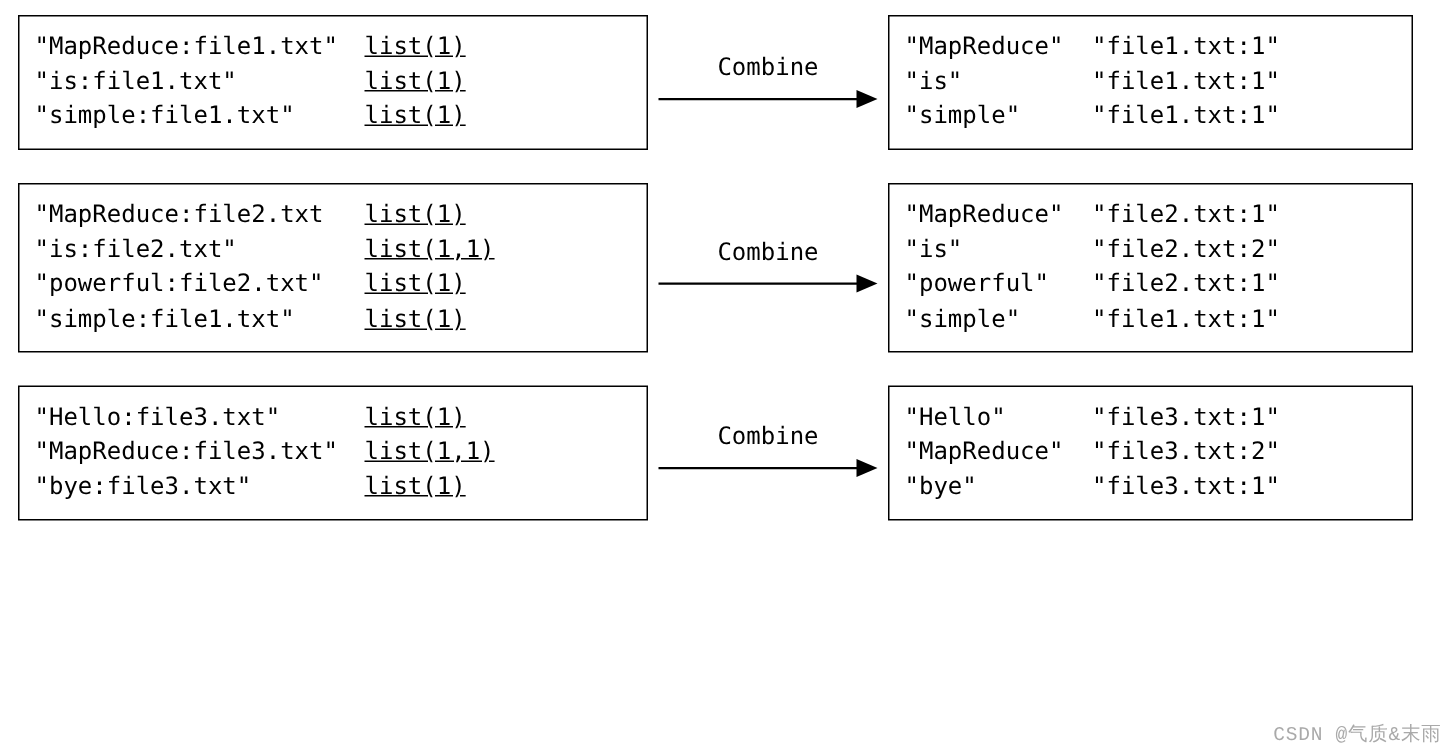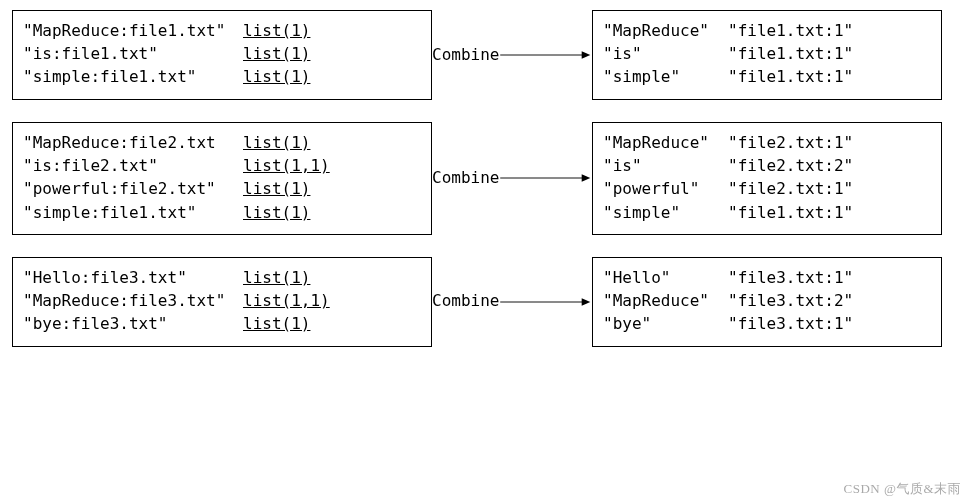--- a/index.html
+++ b/index.html
@@ -37,38 +37,38 @@
   .right-box {
     width: 350px;
     min-height: 90px;
     display: flex;
   }
   .right-col1 { width: 125px; }
   .right-col2 { flex: 1; }
   .arrow-zone {
     width: 160px;
     display: flex;
-    flex-direction: row;
+    flex-direction: column;
     align-items: center;
     justify-content: center;
     position: relative;
   }
   .arrow-label {
     margin-bottom: 2px;
     font-size: 16px;
   }
   .arrow-svg {
     width: 150px;
     height: 20px;
   }
   .watermark {
     position: fixed;
     right: 8px;
     bottom: 2px;
-    font-family: Liberation Serif, serif;
+    font-family: Liberation Mono, monospace;
     font-size: 13px;
     color: rgba(140,140,140,0.75);
     letter-spacing: 0.5px;
   }
 </style>
 </head>
 <body>
 
 <div class="container">
 

